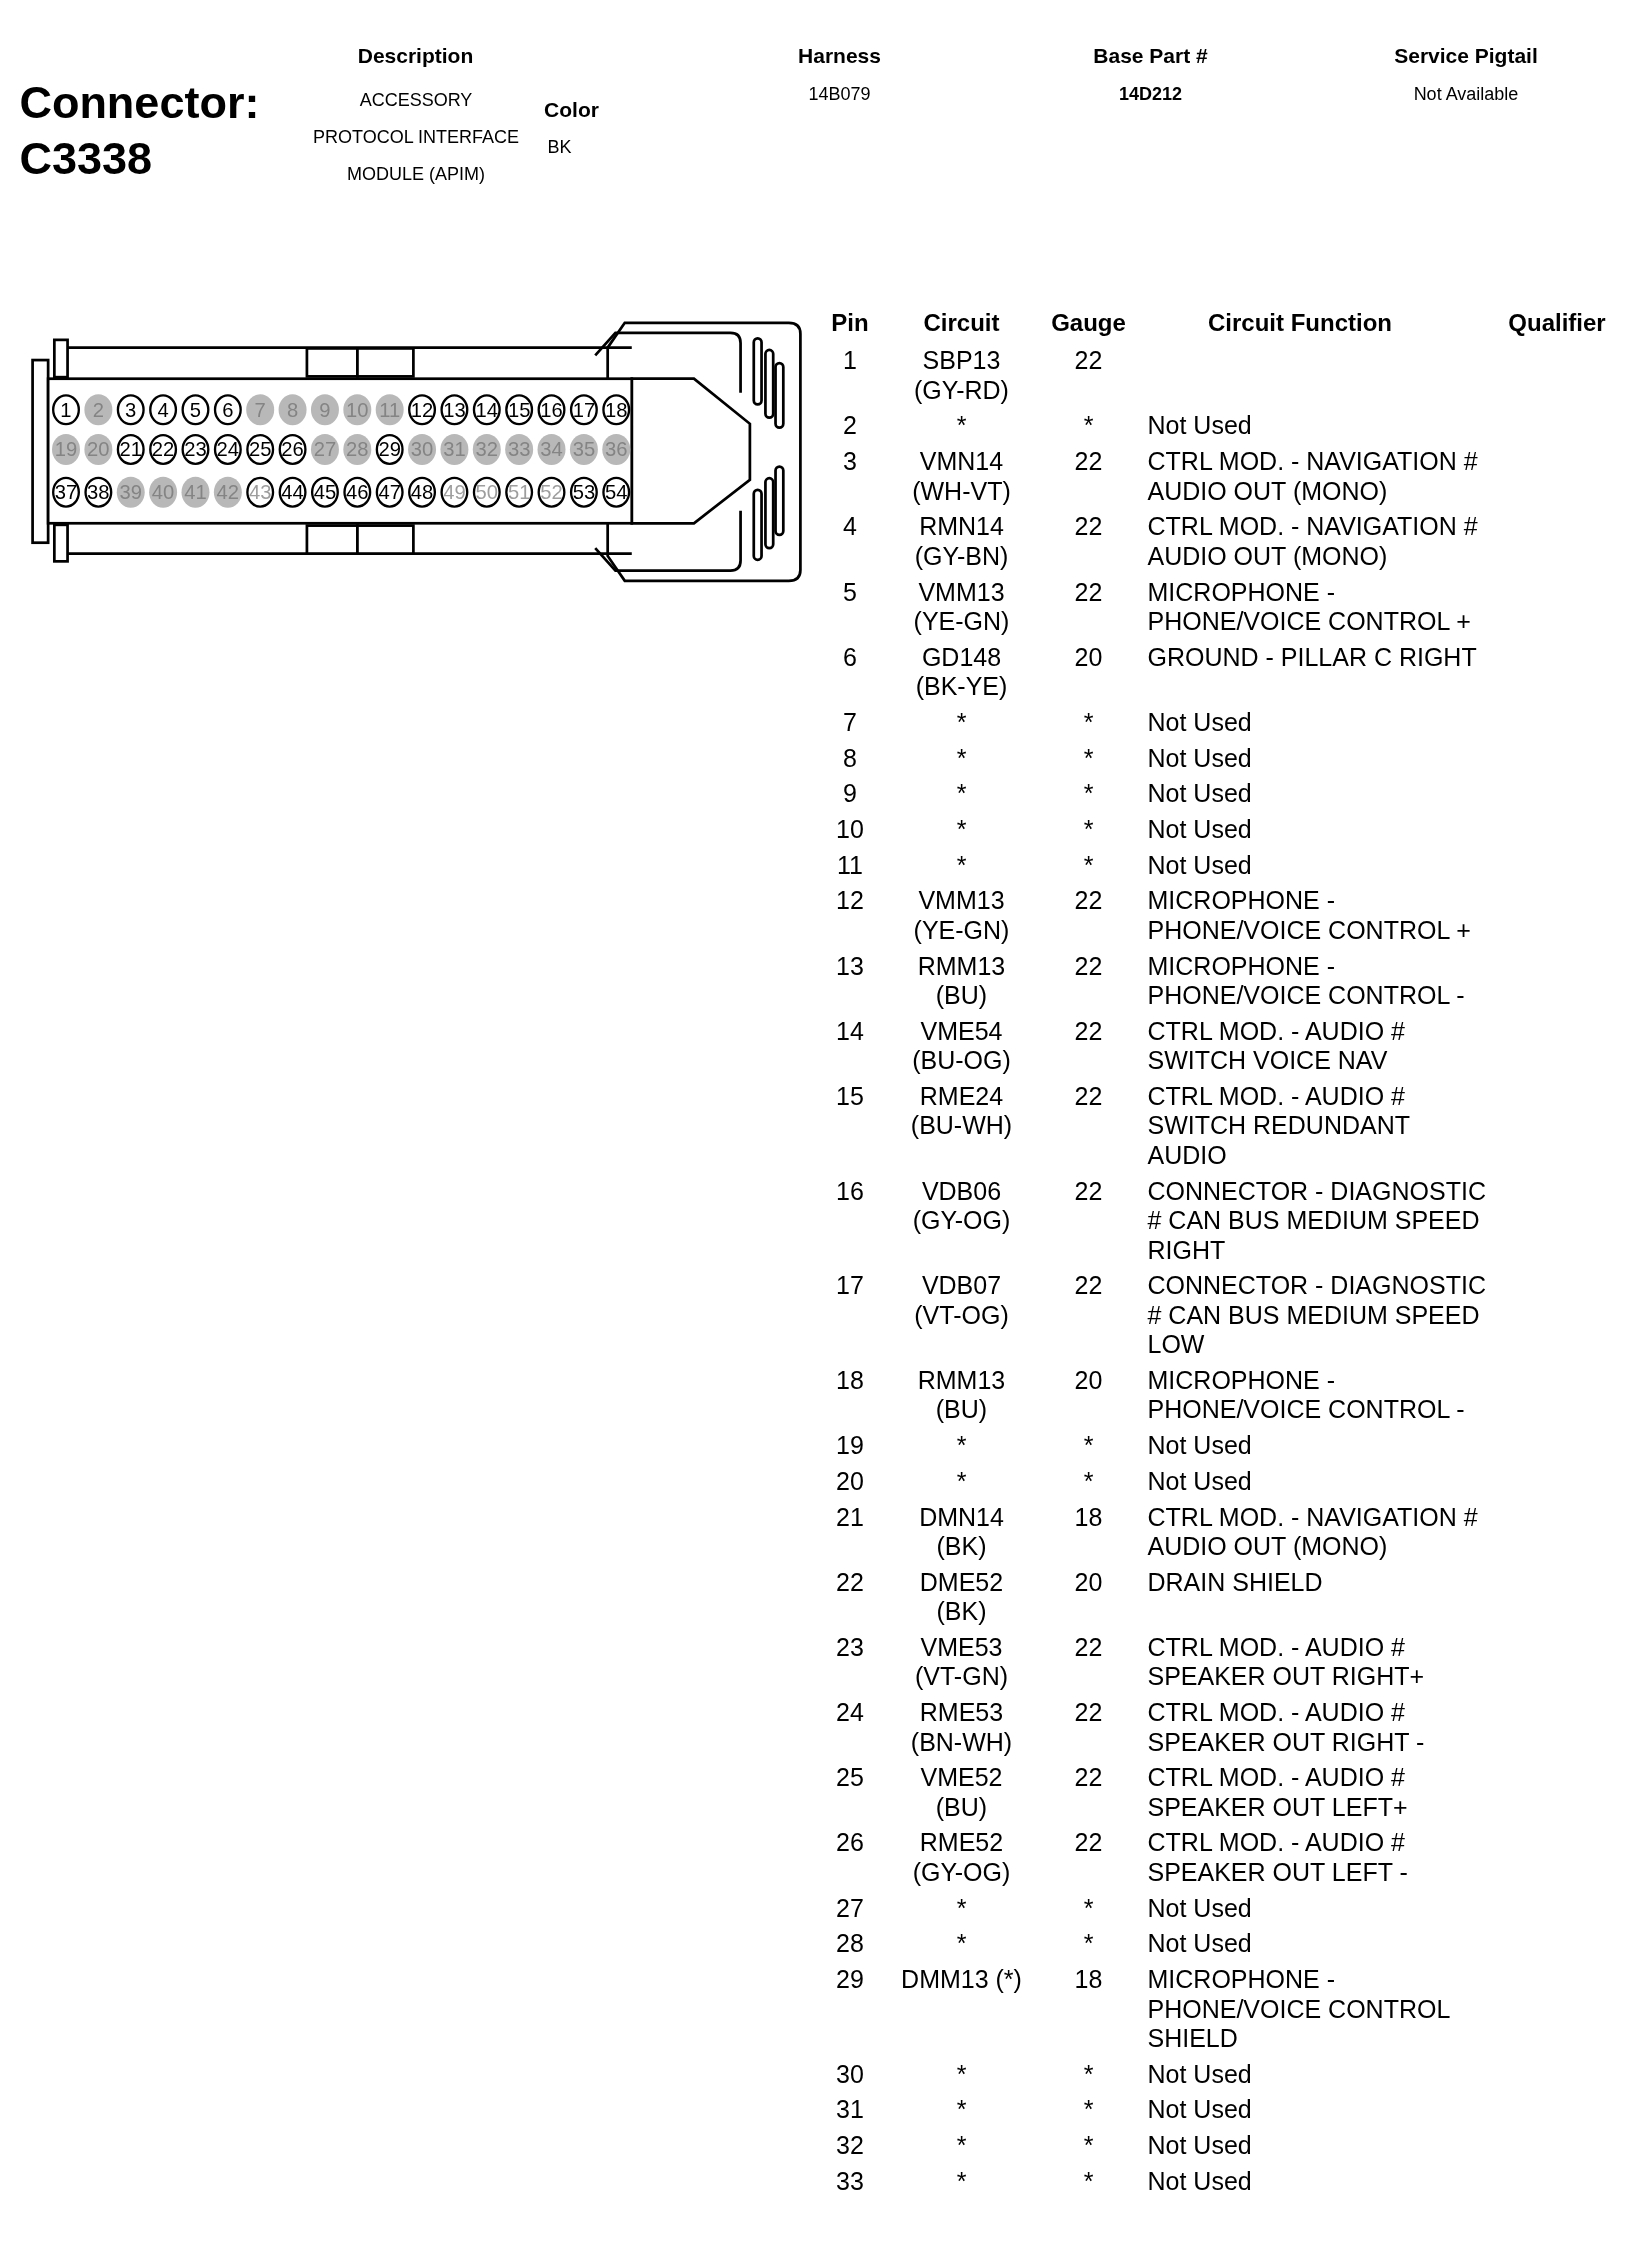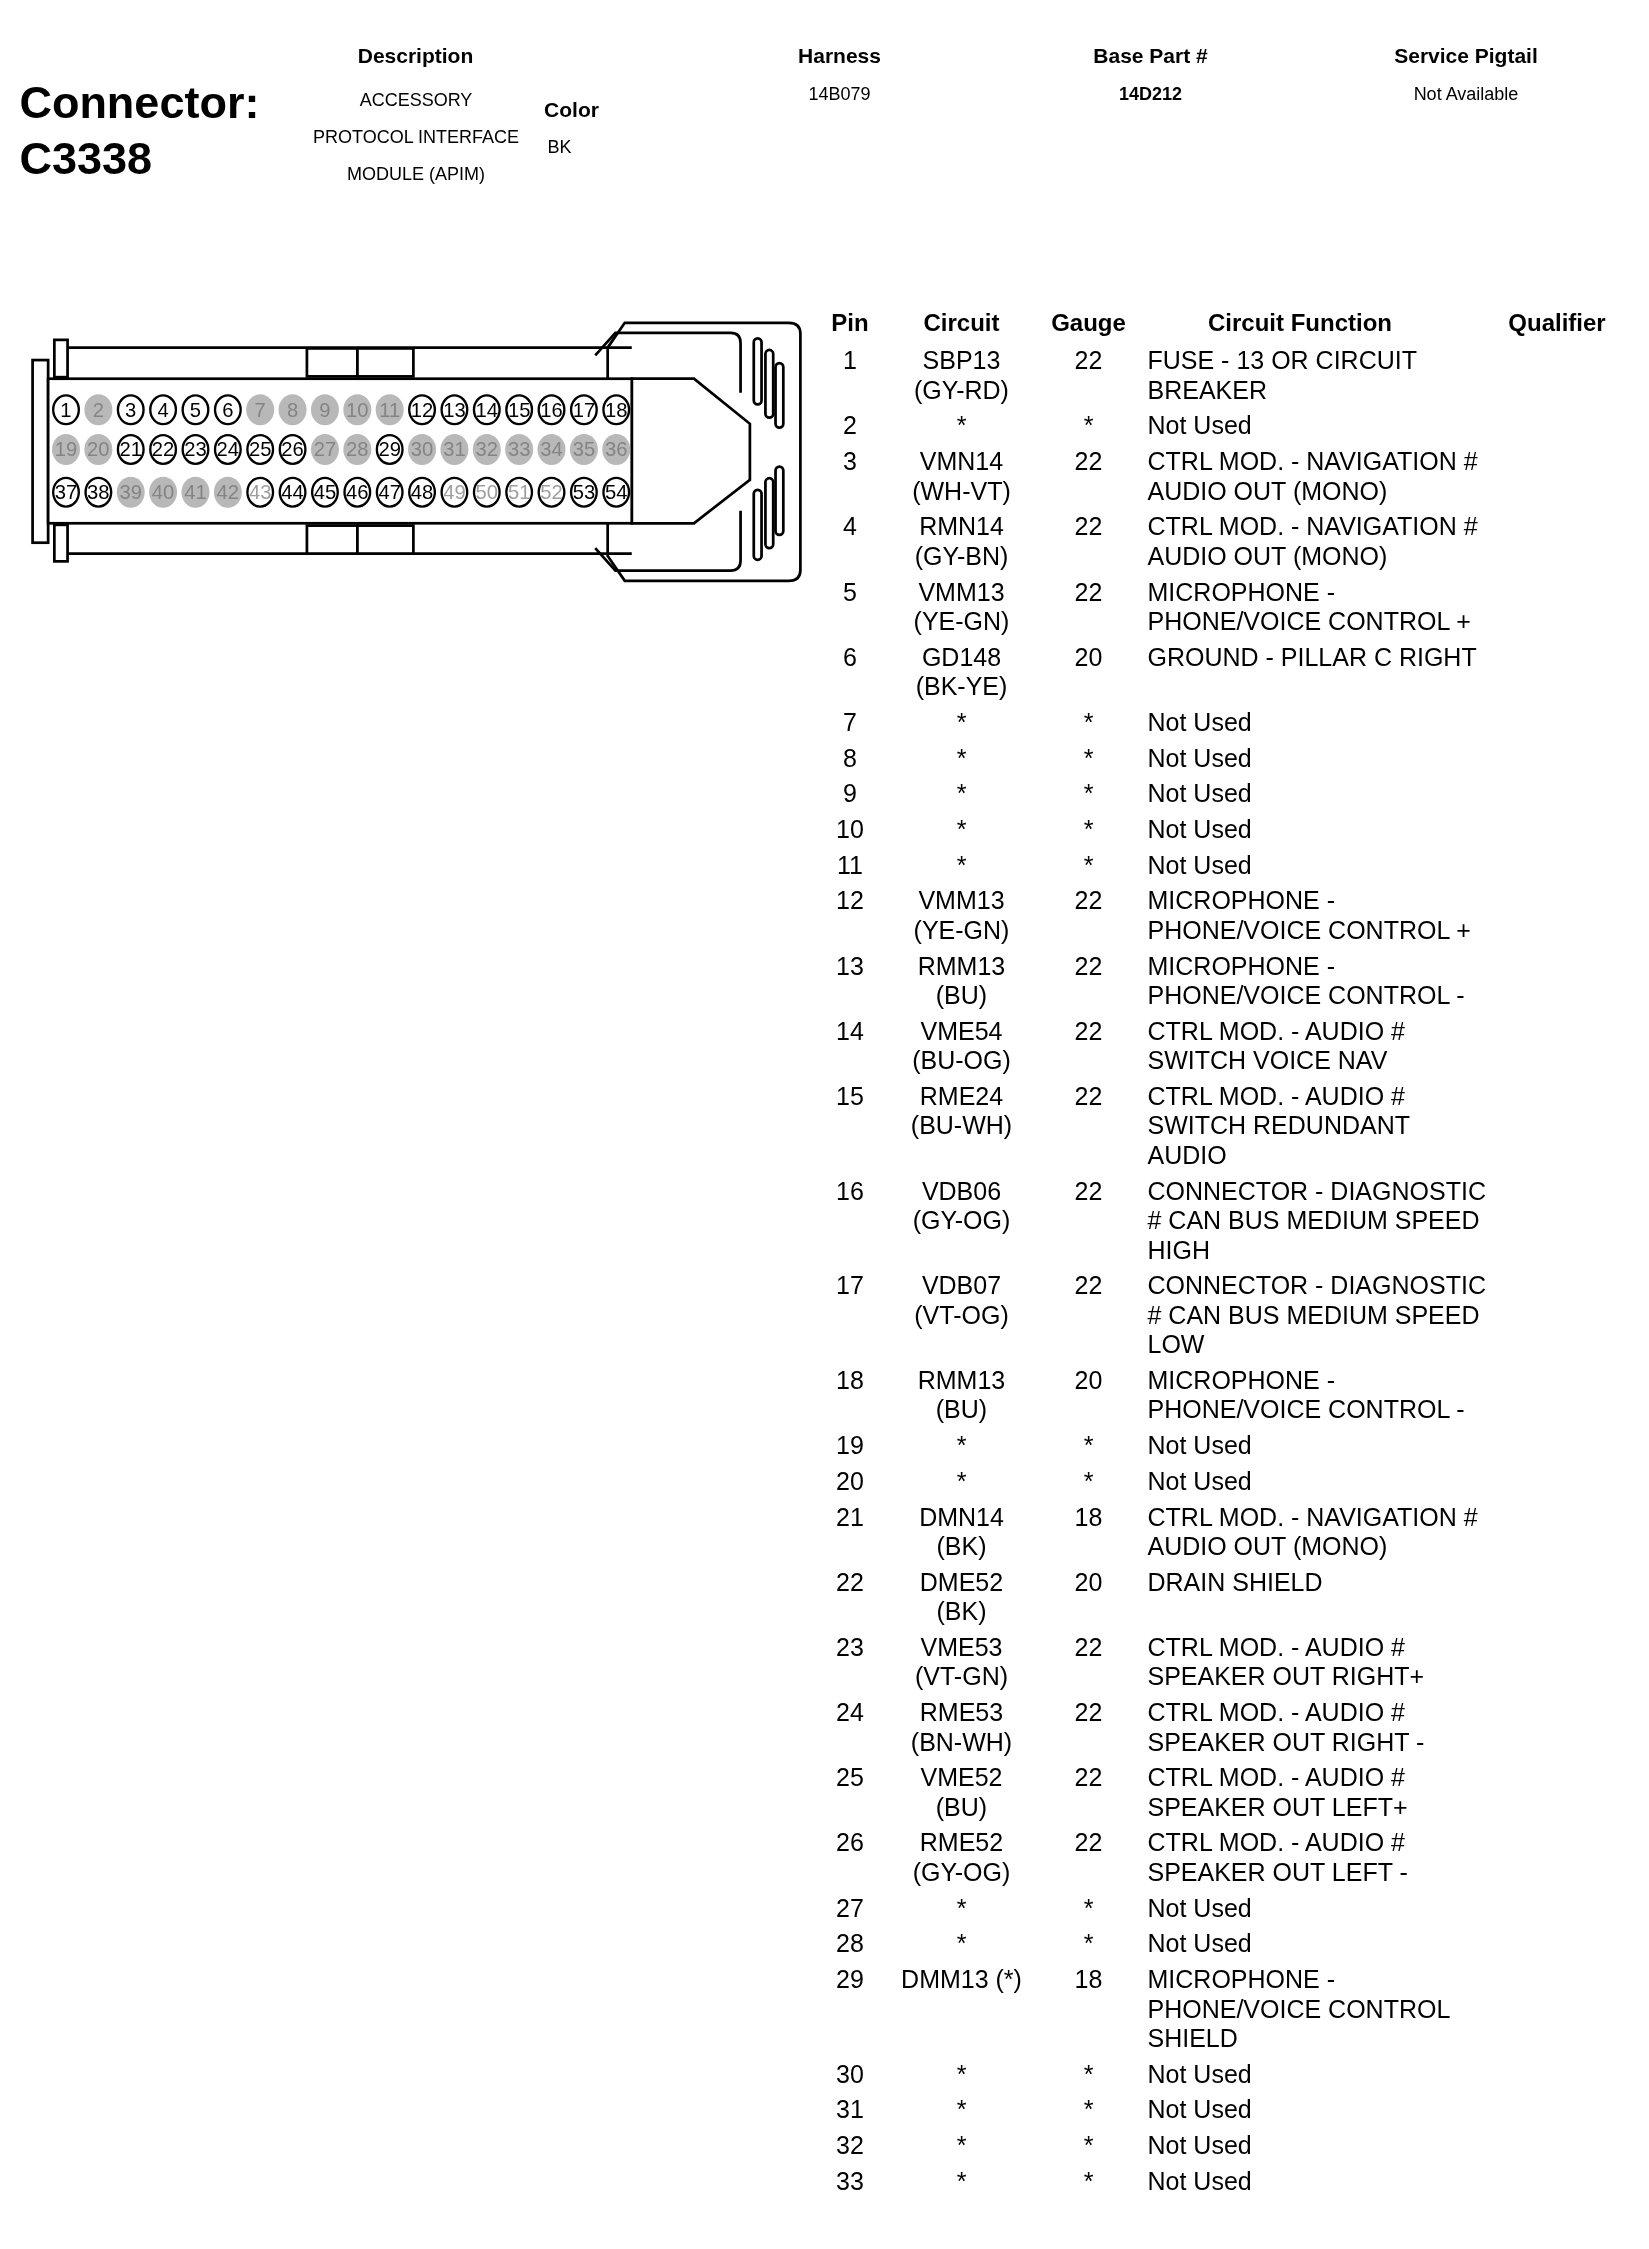--- a/index.html
+++ b/index.html
@@ -219,24 +219,20 @@
         <div class="t-cell c-pin">
           <div class="t-line">1</div>
         </div>
         <div class="t-cell c-circ">
           <div class="t-line">SBP13</div>
           <div class="t-line">(GY-RD)</div>
         </div>
         <div class="t-cell c-gauge">
           <div class="t-line">22</div>
         </div>
-        <div class="t-cell c-func">
-          <div class="t-line">FUSE - 13 OR CIRCUIT</div>
-          <div class="t-line">BREAKER</div>
-        </div>
         <div class="t-cell c-qual"></div>
       </div>
       <div class="t-row">
         <div class="t-cell c-pin">
           <div class="t-line">2</div>
         </div>
         <div class="t-cell c-circ">
           <div class="t-line">*</div>
         </div>
         <div class="t-cell c-gauge">
@@ -465,21 +461,21 @@
         <div class="t-cell c-circ">
           <div class="t-line">VDB06</div>
           <div class="t-line">(GY-OG)</div>
         </div>
         <div class="t-cell c-gauge">
           <div class="t-line">22</div>
         </div>
         <div class="t-cell c-func">
           <div class="t-line">CONNECTOR - DIAGNOSTIC</div>
           <div class="t-line"># CAN BUS MEDIUM SPEED</div>
-          <div class="t-line">HIGH</div>
+          <div class="t-line">RIGHT</div>
         </div>
         <div class="t-cell c-qual"></div>
       </div>
       <div class="t-row">
         <div class="t-cell c-pin">
           <div class="t-line">17</div>
         </div>
         <div class="t-cell c-circ">
           <div class="t-line">VDB07</div>
           <div class="t-line">(VT-OG)</div>

